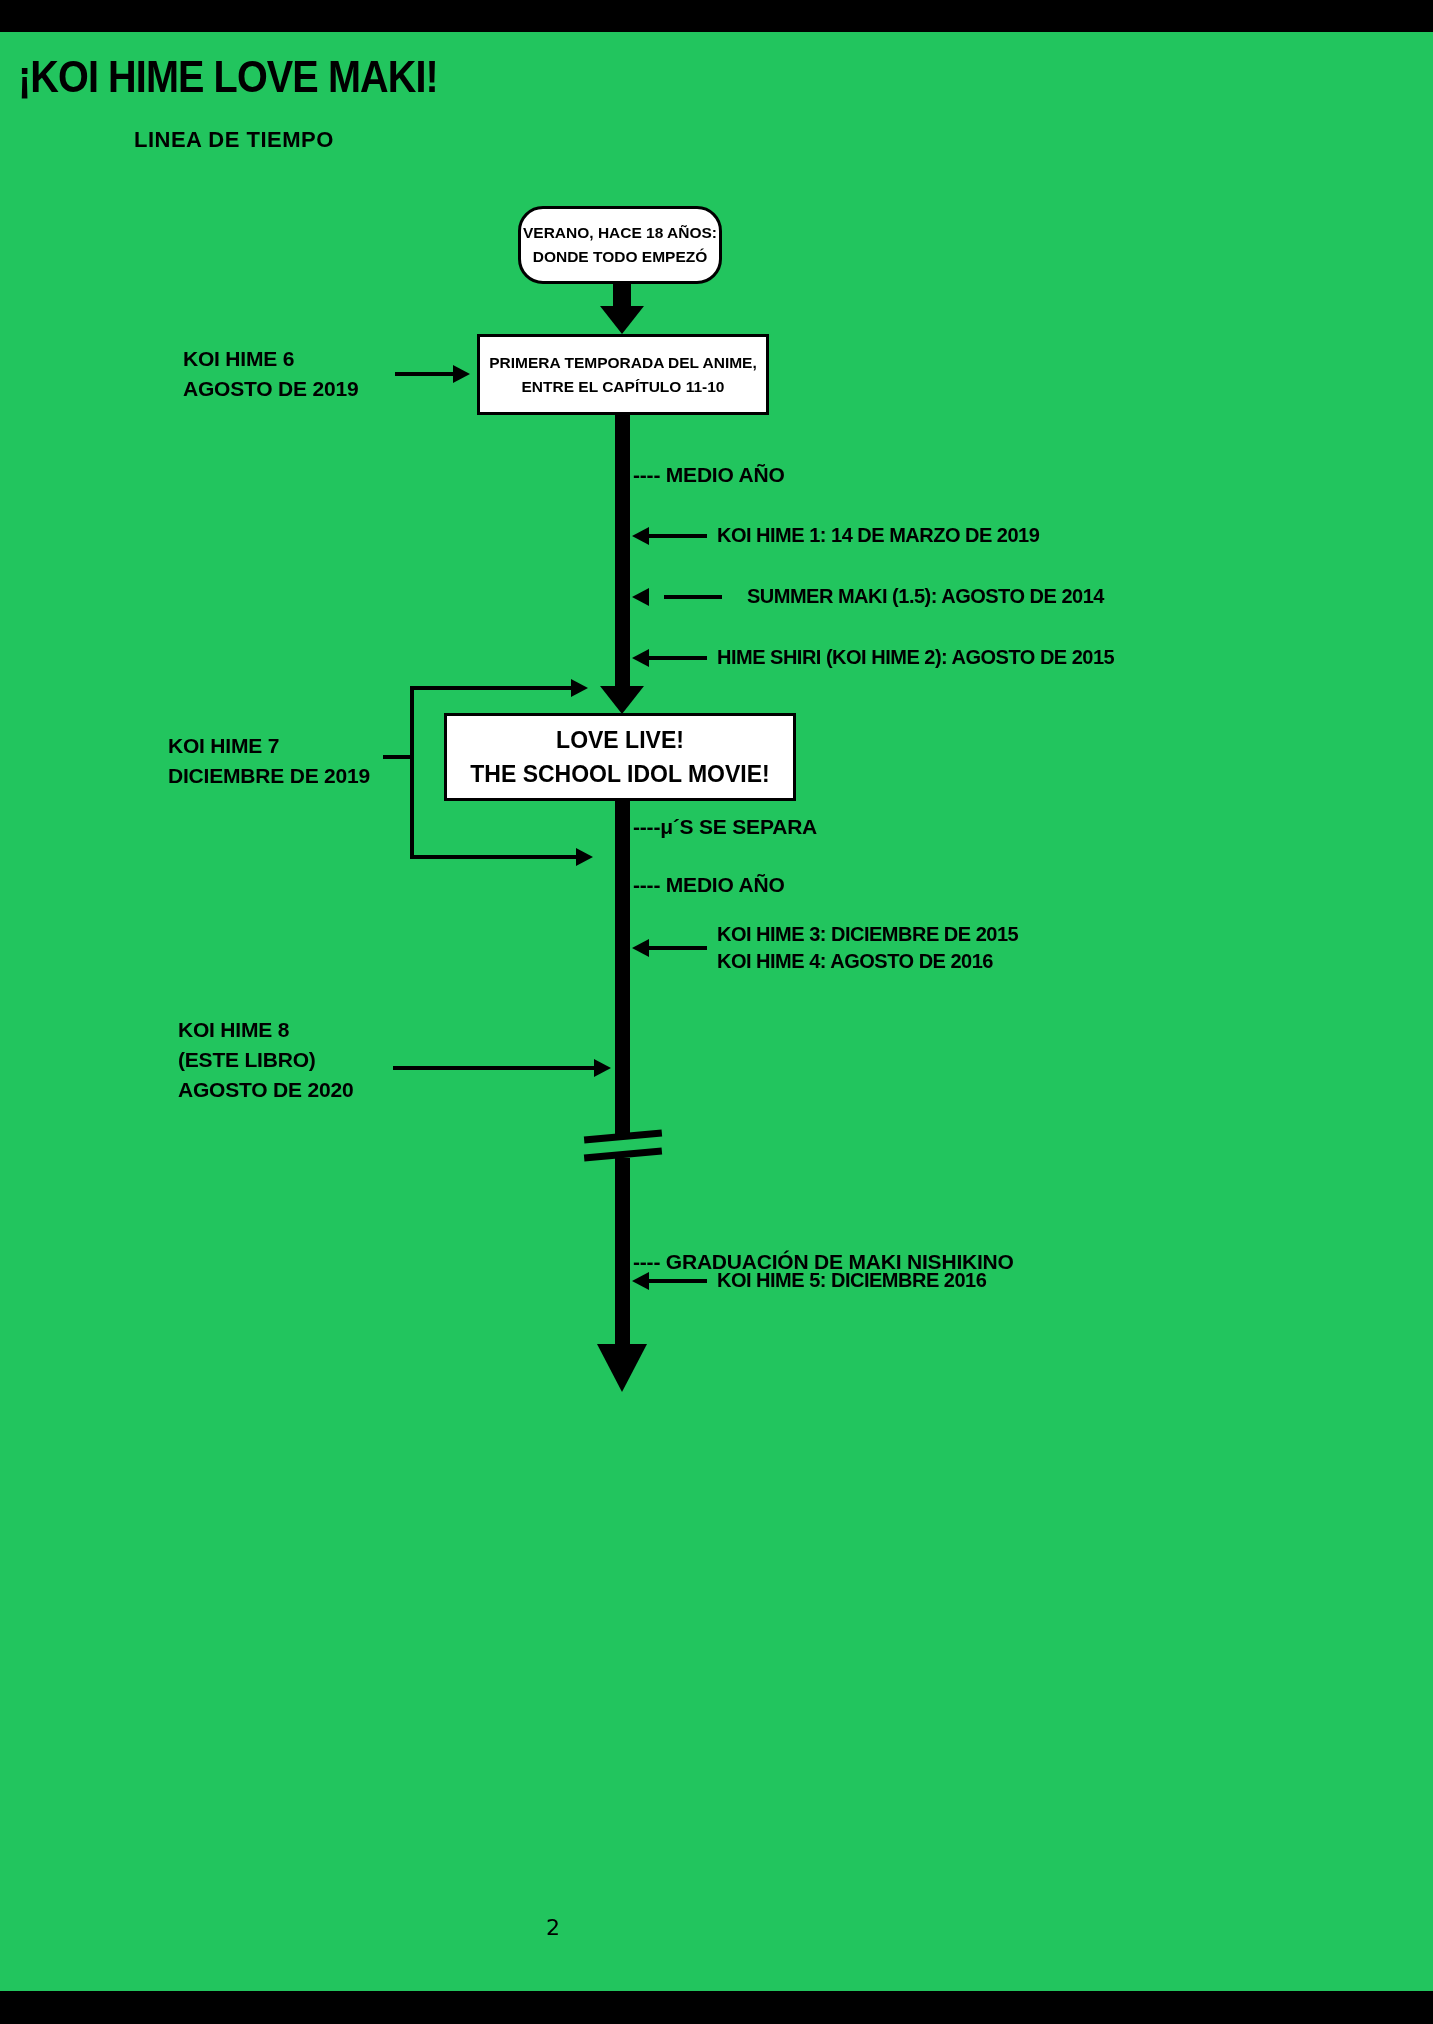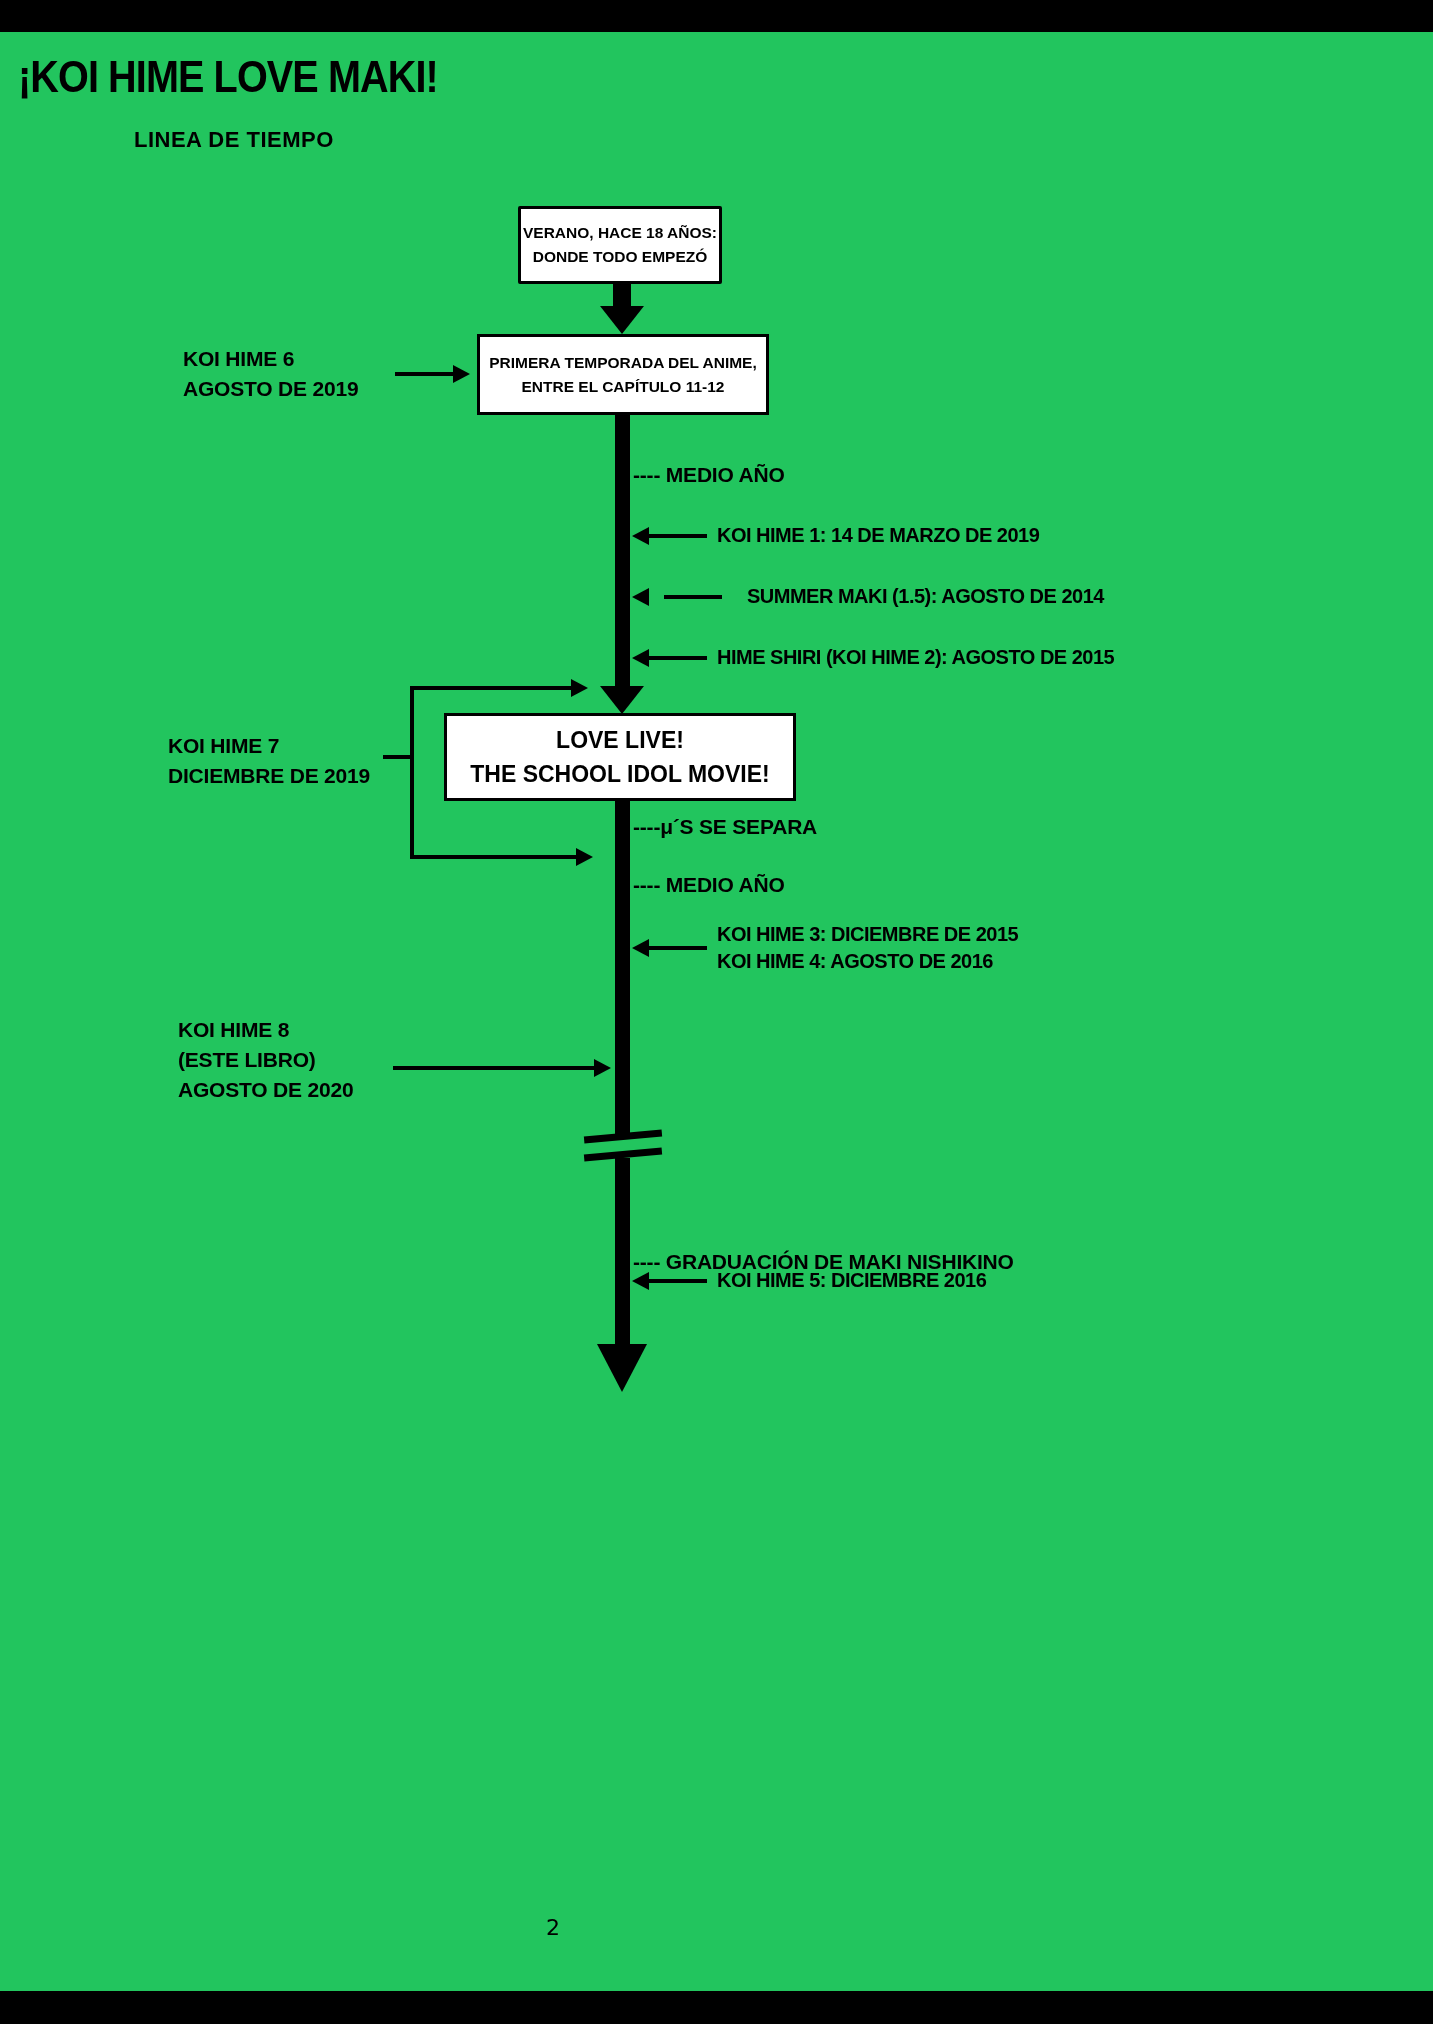--- a/index.html
+++ b/index.html
@@ -13,21 +13,21 @@
   #bar-top { top:0; height:32px; }
   #bar-bottom { top:1991px; height:33px; }
 
   #title { position:absolute; left:18px; top:52px; font-size:44px; letter-spacing:-1px;
            transform:scaleX(0.9); transform-origin:0 0; white-space:nowrap; }
   #subtitle { position:absolute; left:134px; top:127px; font-size:22px; letter-spacing:0.5px; }
 
   .tbox { position:absolute; border:3px solid #000; background:#fff;
           display:flex; align-items:center; justify-content:center;
           text-align:center; white-space:pre-line; }
-  #box-start { left:518px; top:206px; width:204px; height:78px; border-radius:2px;
+  #box-start { left:518px; top:206px; width:204px; height:78px; border-radius:25px;
                font-size:15.5px; line-height:24px; }
   #box-anime { left:477px; top:334px; width:292px; height:81px; font-size:15.5px; line-height:24px; }
   #box-movie { left:444px; top:713px; width:352px; height:88px; font-size:23px; line-height:34px; }
 
   .vshaft { position:absolute; background:#000; }
   .vhead  { position:absolute; width:0; height:0;
             border-left:22px solid transparent; border-right:22px solid transparent;
             border-top:28px solid #000; }
   #arrow1-shaft { left:613px; top:283px; width:18px; height:25px; }
   #arrow1-head  { left:600px; top:306px; }
@@ -100,21 +100,21 @@
   <h1 id="title">¡KOI HIME LOVE MAKI!</h1>
   <div id="subtitle">LINEA DE TIEMPO</div>
 
   <div class="tbox" id="box-start">VERANO, HACE 18 AÑOS:
 DONDE TODO EMPEZÓ</div>
 
   <div class="vshaft" id="arrow1-shaft"></div>
   <div class="vhead" id="arrow1-head"></div>
 
   <div class="tbox" id="box-anime">PRIMERA TEMPORADA DEL ANIME,
-ENTRE EL CAPÍTULO 11-12</div>
+ENTRE EL CAPÍTULO 11-10</div>
 
   <div class="l-label" id="label-kh6">KOI HIME 6
 AGOSTO DE 2019</div>
   <div class="hline" id="kh6-line"></div>
   <div class="head-right" id="kh6-head"></div>
 
   <div class="vshaft" id="vline1"></div>
   <div class="vhead" id="vhead1"></div>
 
   <div class="r-dash" id="dash1">---- MEDIO AÑO</div>

